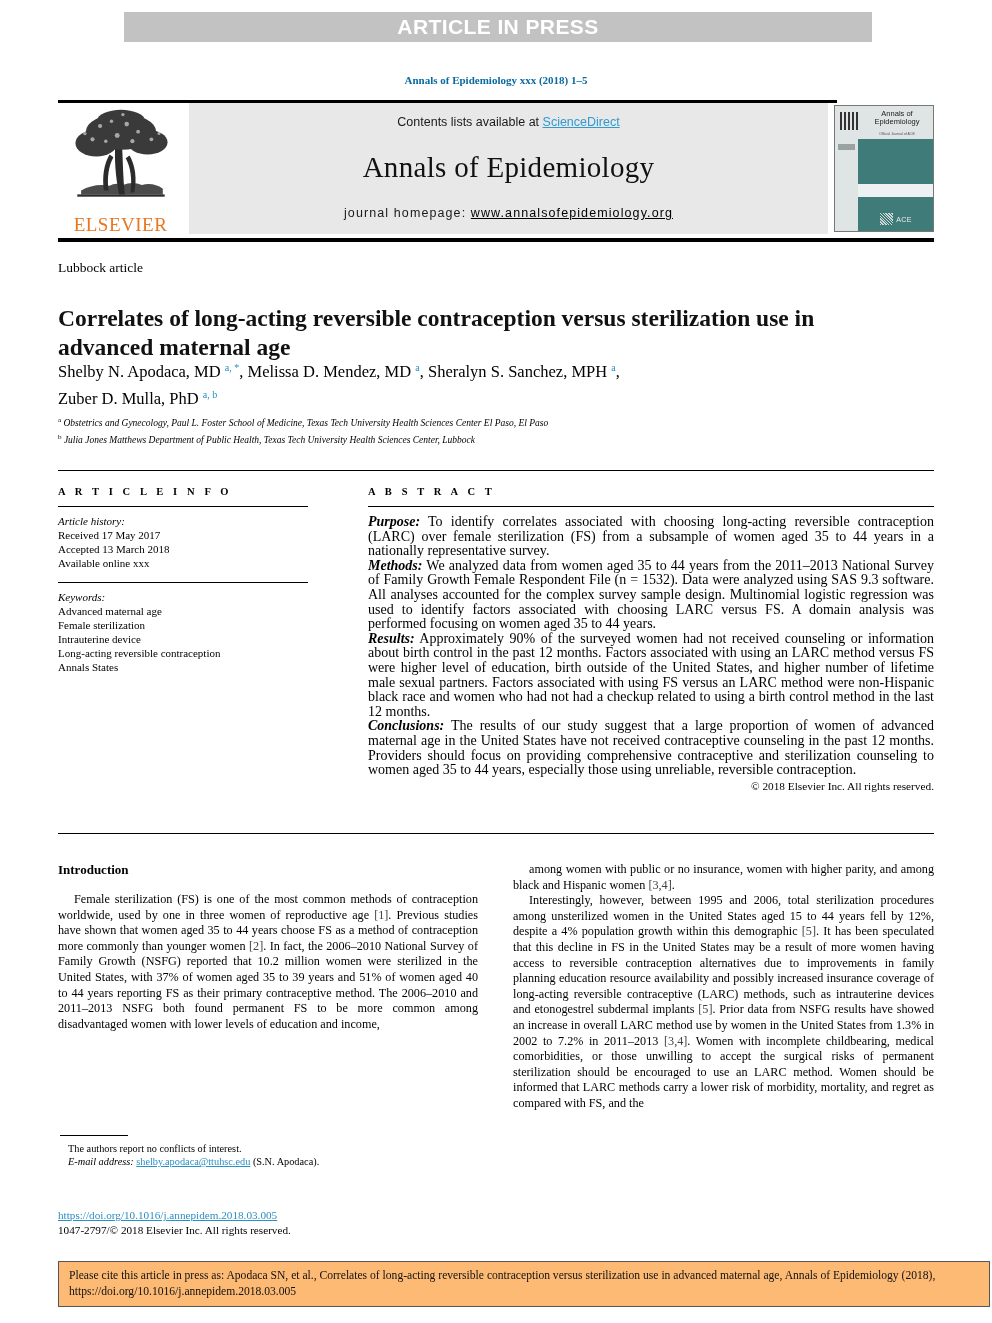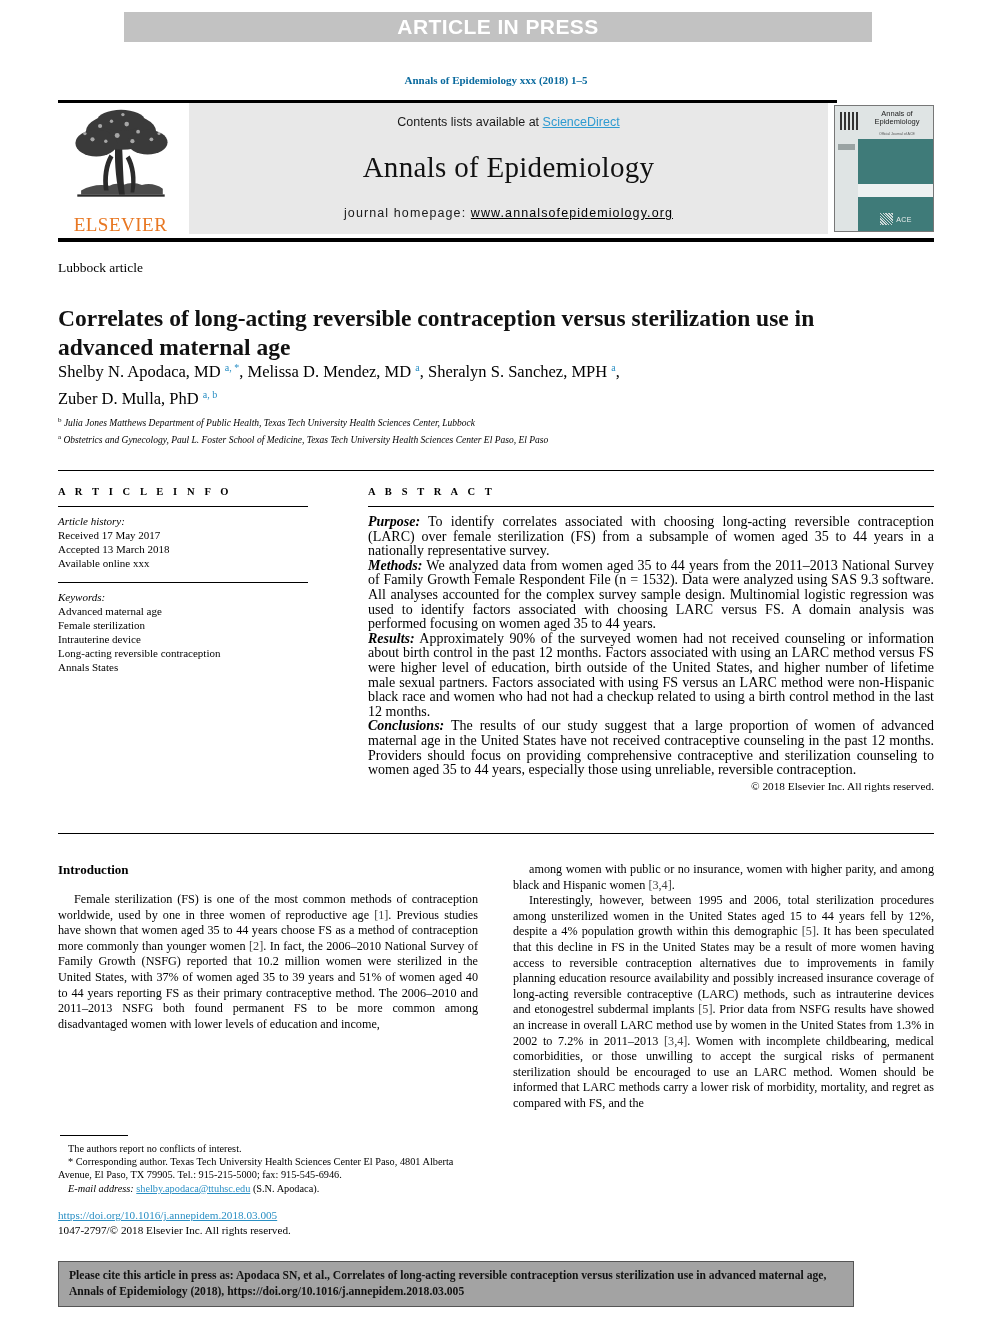--- a/index.html
+++ b/index.html
@@ -340,31 +340,30 @@
     font-size: 11.2px;
     line-height: 14.5px;
   }
   .doi-link { color: #2a8fc4; }
 
   
   .cite-box {
     position: absolute;
     left: 58px;
     top: 1261px;
-    width: 796px;
+    width: 932px;
     height: 46px;
     border: 1px solid #555;
-    background: #a3a3a3;
+    background: #fdba74;
     box-sizing: border-box;
     padding: 6px 10px;
     font-family: "Liberation Serif", serif;
     font-size: 11.6px;
     line-height: 15.5px;
     color: #111;
-    font-weight: bold;
   }
 </style>
 </head>
 <body>
 
 <div class="press-banner">
   <span>ARTICLE IN PRESS</span>
 </div>
 
 <div class="running-head">
@@ -442,22 +441,22 @@
 
 <div class="article-type">Lubbock article</div>
 
 <h1 class="paper-title">Correlates of long-acting reversible contraception versus sterilization use in advanced maternal age</h1>
 
 <div class="authors">
   <span>Shelby N. Apodaca, MD <sup class="aff">a</sup><sup class="star">, *</sup>, Melissa D. Mendez, MD <sup class="aff">a</sup>, Sheralyn S. Sanchez, MPH <sup class="aff">a</sup>,<br>Zuber D. Mulla, PhD <sup class="aff">a, b</sup></span>
 </div>
 
 <div class="affiliations">
+  <div><sup>a</sup> <span>Obstetrics and Gynecology, Paul L. Foster School of Medicine, Texas Tech University Health Sciences Center El Paso, El Paso</span></div>
   <div><sup>b</sup> <span>Julia Jones Matthews Department of Public Health, Texas Tech University Health Sciences Center, Lubbock</span></div>
-  <div><sup>a</sup> <span>Obstetrics and Gynecology, Paul L. Foster School of Medicine, Texas Tech University Health Sciences Center El Paso, El Paso</span></div>
 </div>
 
 <div class="band-rule-top"></div>
 
 <div class="info-col">
   <div class="sect-head">A R T I C L E  I N F O</div>
   <div class="thin-rule"></div>
   <div class="info-block">
     <div class="lbl">Article history:</div>
     <div>Received 17 May 2017</div>
@@ -496,21 +495,20 @@
 
 <div class="body-right">
   <p class="body-text">among women with public or no insurance, women with higher parity, and among black and Hispanic women <span class="ref">[3,4]</span>.</p>
   <p class="body-text">Interestingly, however, between 1995 and 2006, total sterilization procedures among unsterilized women in the United States aged 15 to 44 years fell by 12%, despite a 4% population growth within this demographic <span class="ref">[5]</span>. It has been speculated that this decline in FS in the United States may be a result of more women having access to reversible contraception alternatives due to improvements in family planning education resource availability and possibly increased insurance coverage of long-acting reversible contraceptive (LARC) methods, such as intrauterine devices and etonogestrel subdermal implants <span class="ref">[5]</span>. Prior data from NSFG results have showed an increase in overall LARC method use by women in the United States from 1.3% in 2002 to 7.2% in 2011–2013 <span class="ref">[3,4]</span>. Women with incomplete childbearing, medical comorbidities, or those unwilling to accept the surgical risks of permanent sterilization should be encouraged to use an LARC method. Women should be informed that LARC methods carry a lower risk of morbidity, mortality, and regret as compared with FS, and the</p>
 </div>
 
 <div class="fn-rule"></div>
 
 <div class="footnotes">
   <p class="fn-indent">The authors report no conflicts of interest.</p>
-  <p class="fn-indent">* Corresponding author. Texas Tech University Health Sciences Center El Paso, 4801 Alberta Avenue, El Paso, TX 79905. Tel.: 915-215-5000; fax: 915-545-6946.</p>
   <p class="fn-indent">
     <span class="fn-email-lbl">E-mail address:</span>
     <a class="fn-link" href="#">shelby.apodaca@ttuhsc.edu</a><span> (S.N. Apodaca).</span>
   </p>
 </div>
 
 <div class="doi-block">
   <div><a class="doi-link" href="#">https://doi.org/10.1016/j.annepidem.2018.03.005</a></div>
   <div>1047-2797/© 2018 Elsevier Inc. All rights reserved.</div>
 </div>

